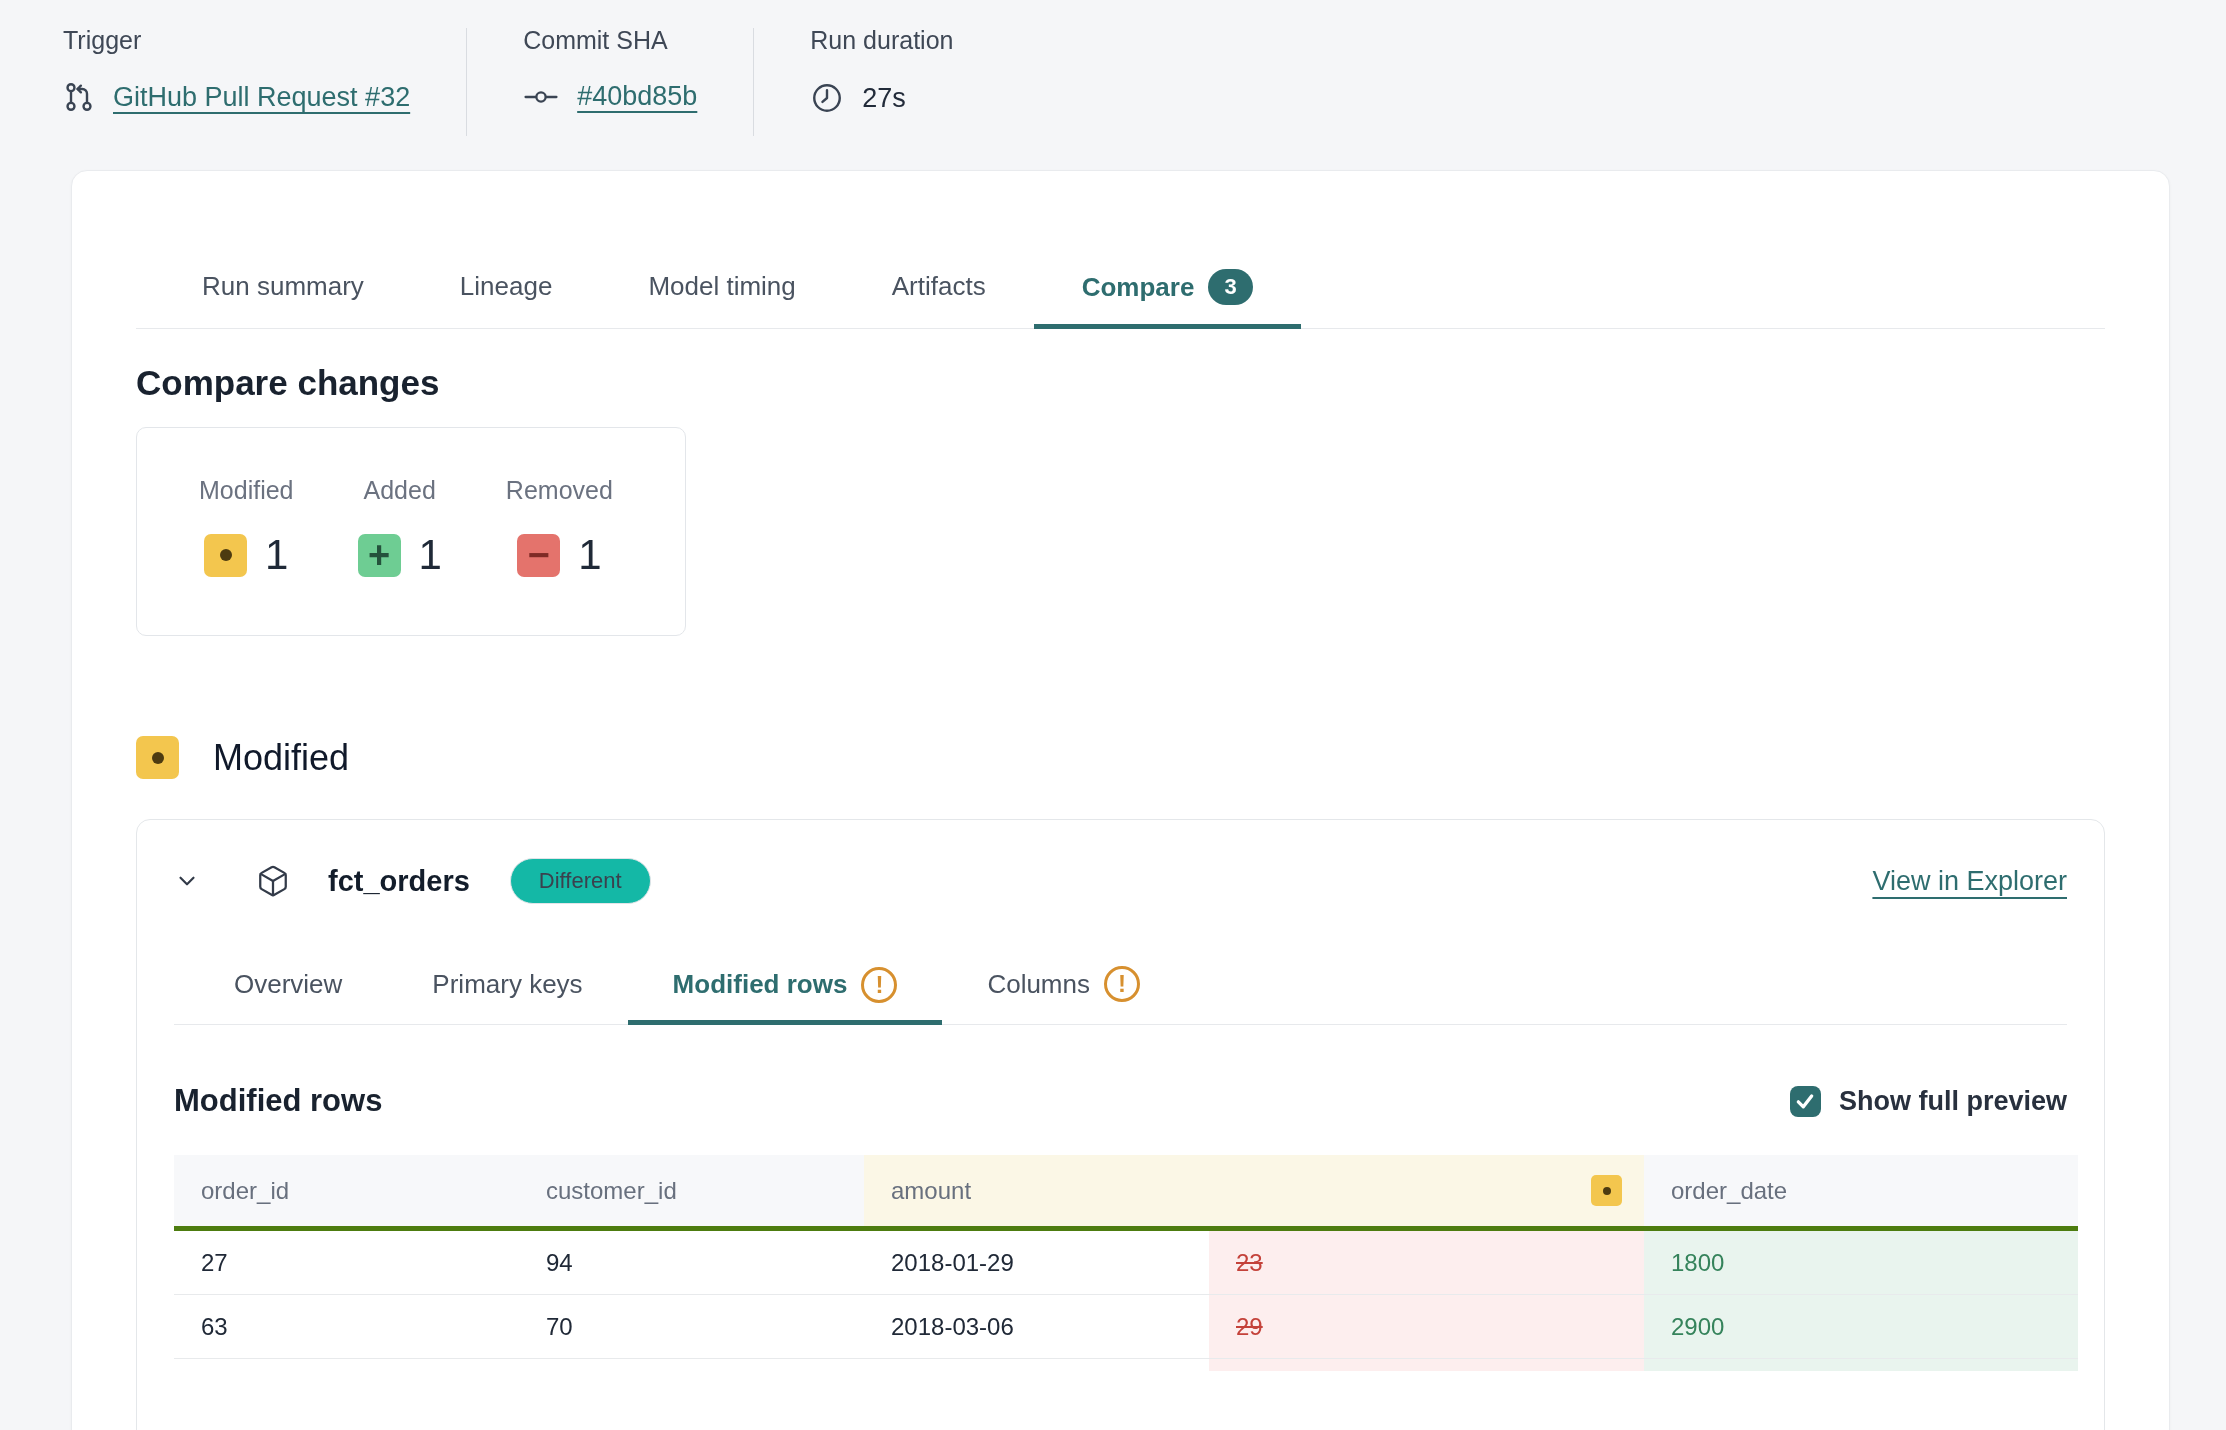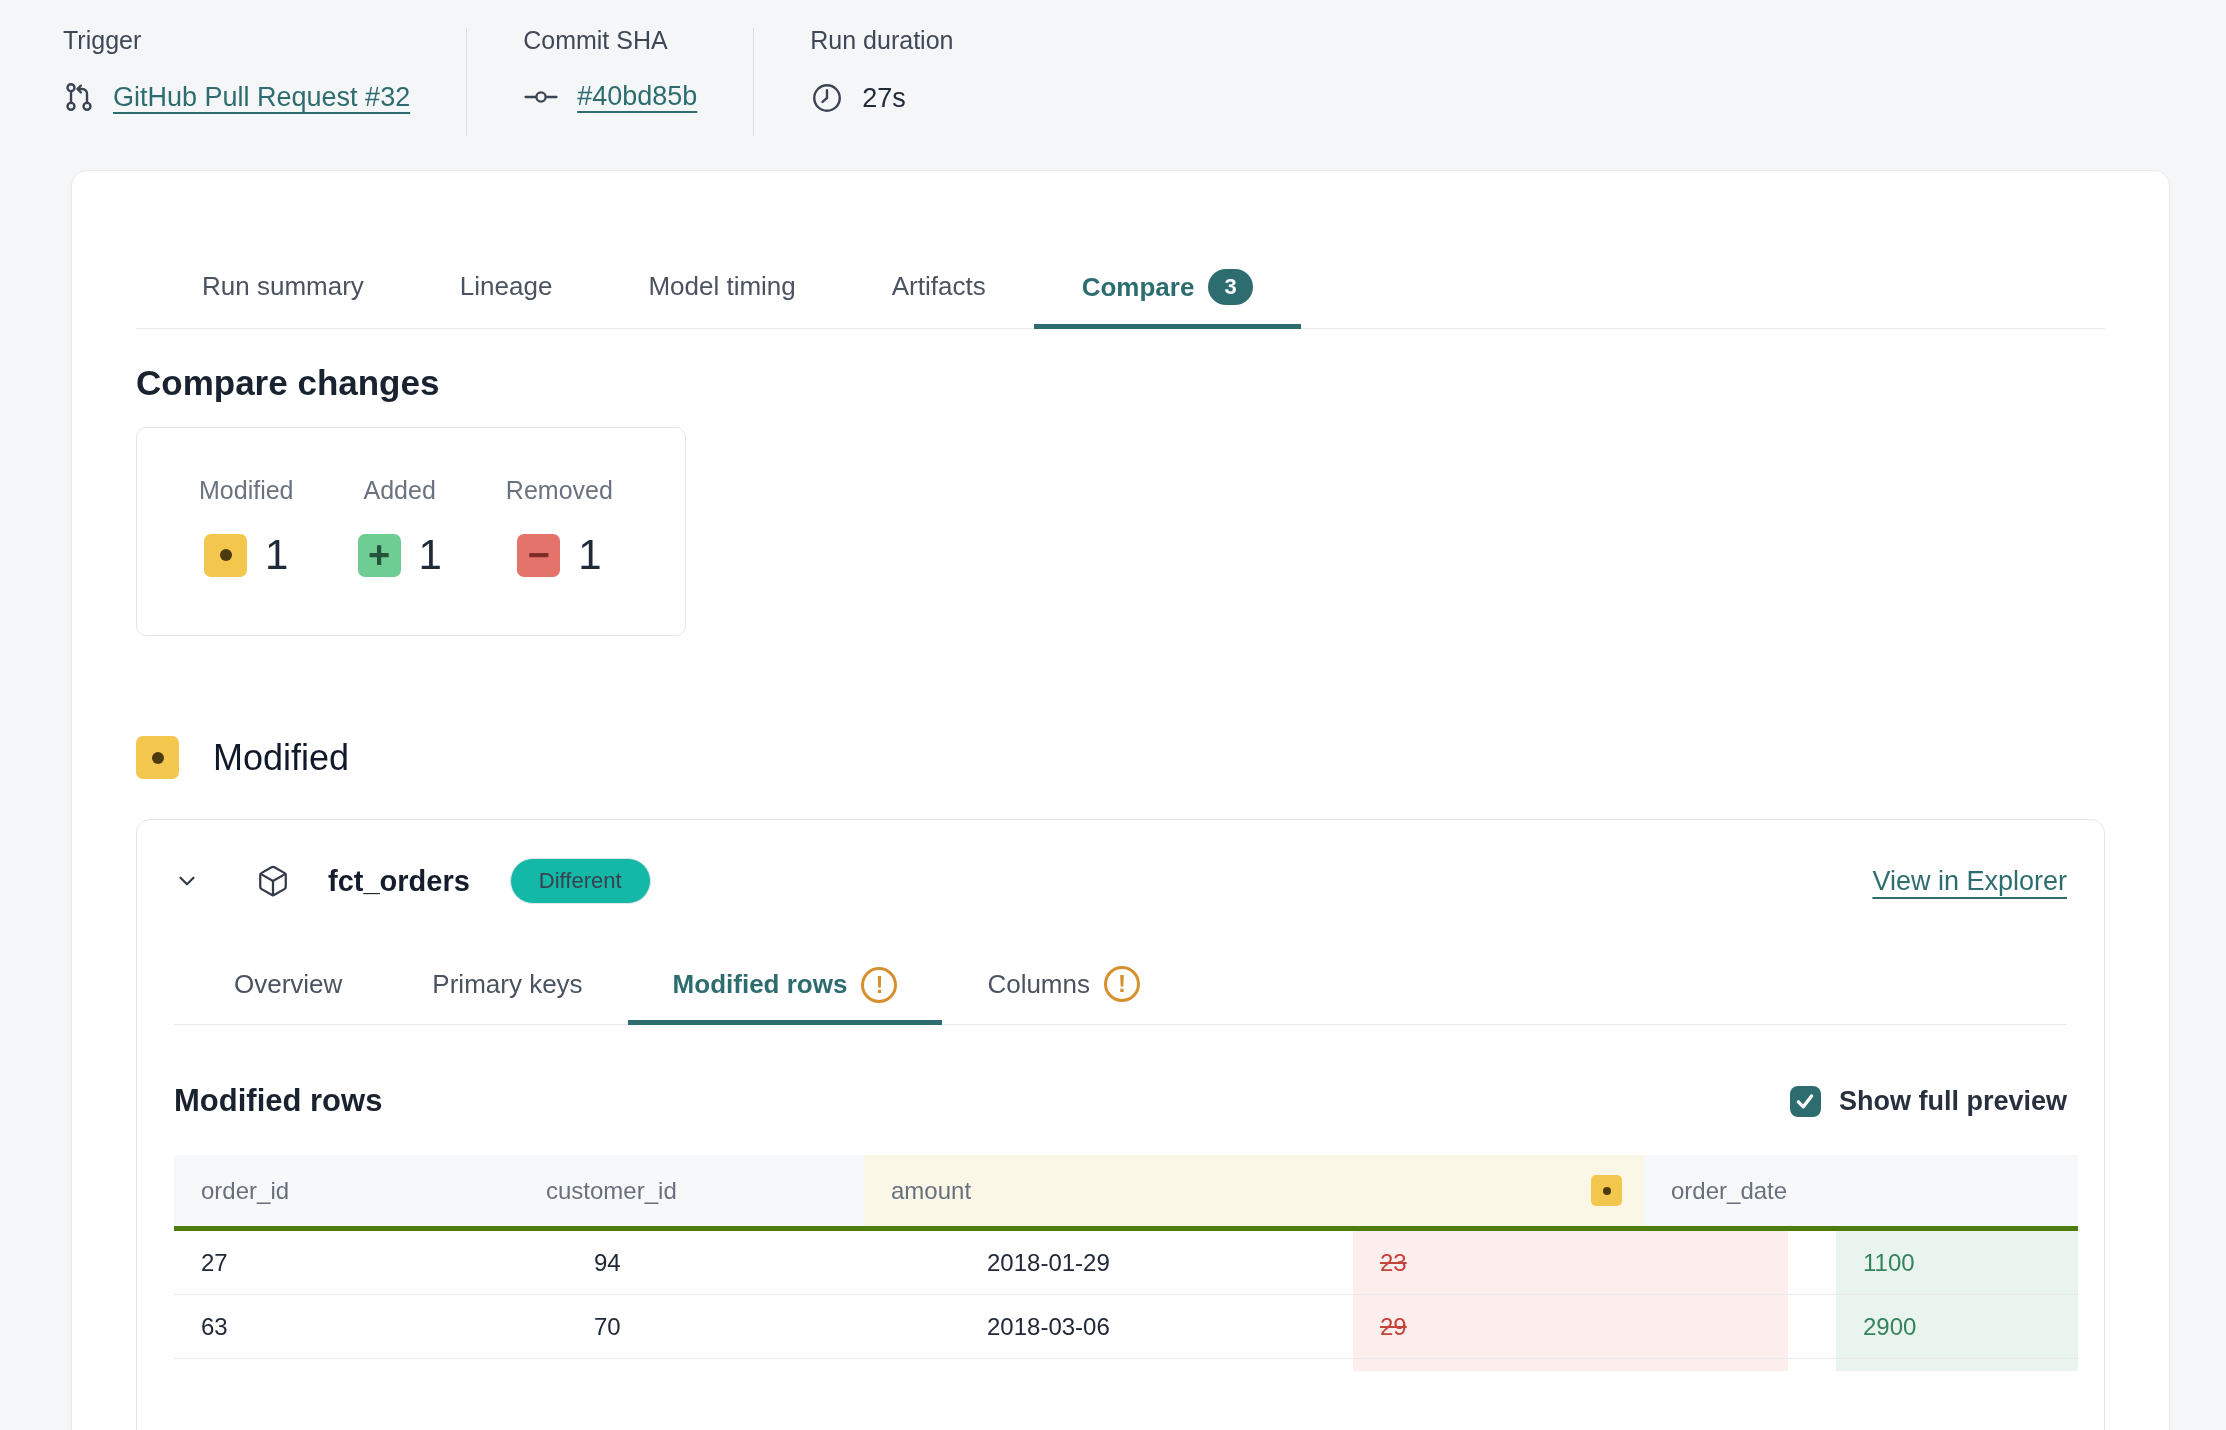--- a/index.html
+++ b/index.html
@@ -159,21 +159,21 @@
   }
   .thead .cell.amount {
     grid-column: span 2;
     background: var(--cream, #fbf7e6);
     justify-content: space-between;
     padding-right: 22px;
   }
   .sq-sm { width: 31px; height: 31px; border-radius: 5px; background: var(--yellow, #f3c64e); display: inline-flex; align-items: center; justify-content: center; flex: none; }
   .sq-sm::after { content: ""; width: 8px; height: 8px; border-radius: 50%; background: #4d3b10; }
 
-  .tbody-row { height: 64px; border-bottom: 1px solid #e8eaec; gap: 48px; }
+  .tbody-row { height: 64px; border-bottom: 1px solid #e8eaec; }
   .tbody-row .cell {
     font-size: 24px; color: #202937;
     display: flex; align-items: center; padding-left: 27px;
     background: #fff;
   }
   .cell.old { background: var(--pink-bg, #fdeeee); color: var(--red-text, #c4423a); text-decoration: line-through; }
   .cell.new { background: var(--green-bg, #e9f4ee); color: var(--green-text, #35835b); }
   .tbody-row.partial { height: 12px; border-bottom: none; overflow: hidden; }
 </style>
 </head>
@@ -332,21 +332,21 @@
             <span class="sq-sm"></span>
           </div>
           <div class="cell">order_date</div>
         </div>
 
         <div class="trow tbody-row">
           <div class="cell">27</div>
           <div class="cell">94</div>
           <div class="cell">2018-01-29</div>
           <div class="cell old">23</div>
-          <div class="cell new">1100</div>
+          <div class="cell new">1800</div>
         </div>
 
         <div class="trow tbody-row">
           <div class="cell">63</div>
           <div class="cell">70</div>
           <div class="cell">2018-03-06</div>
           <div class="cell old">29</div>
           <div class="cell new">2900</div>
         </div>
 

